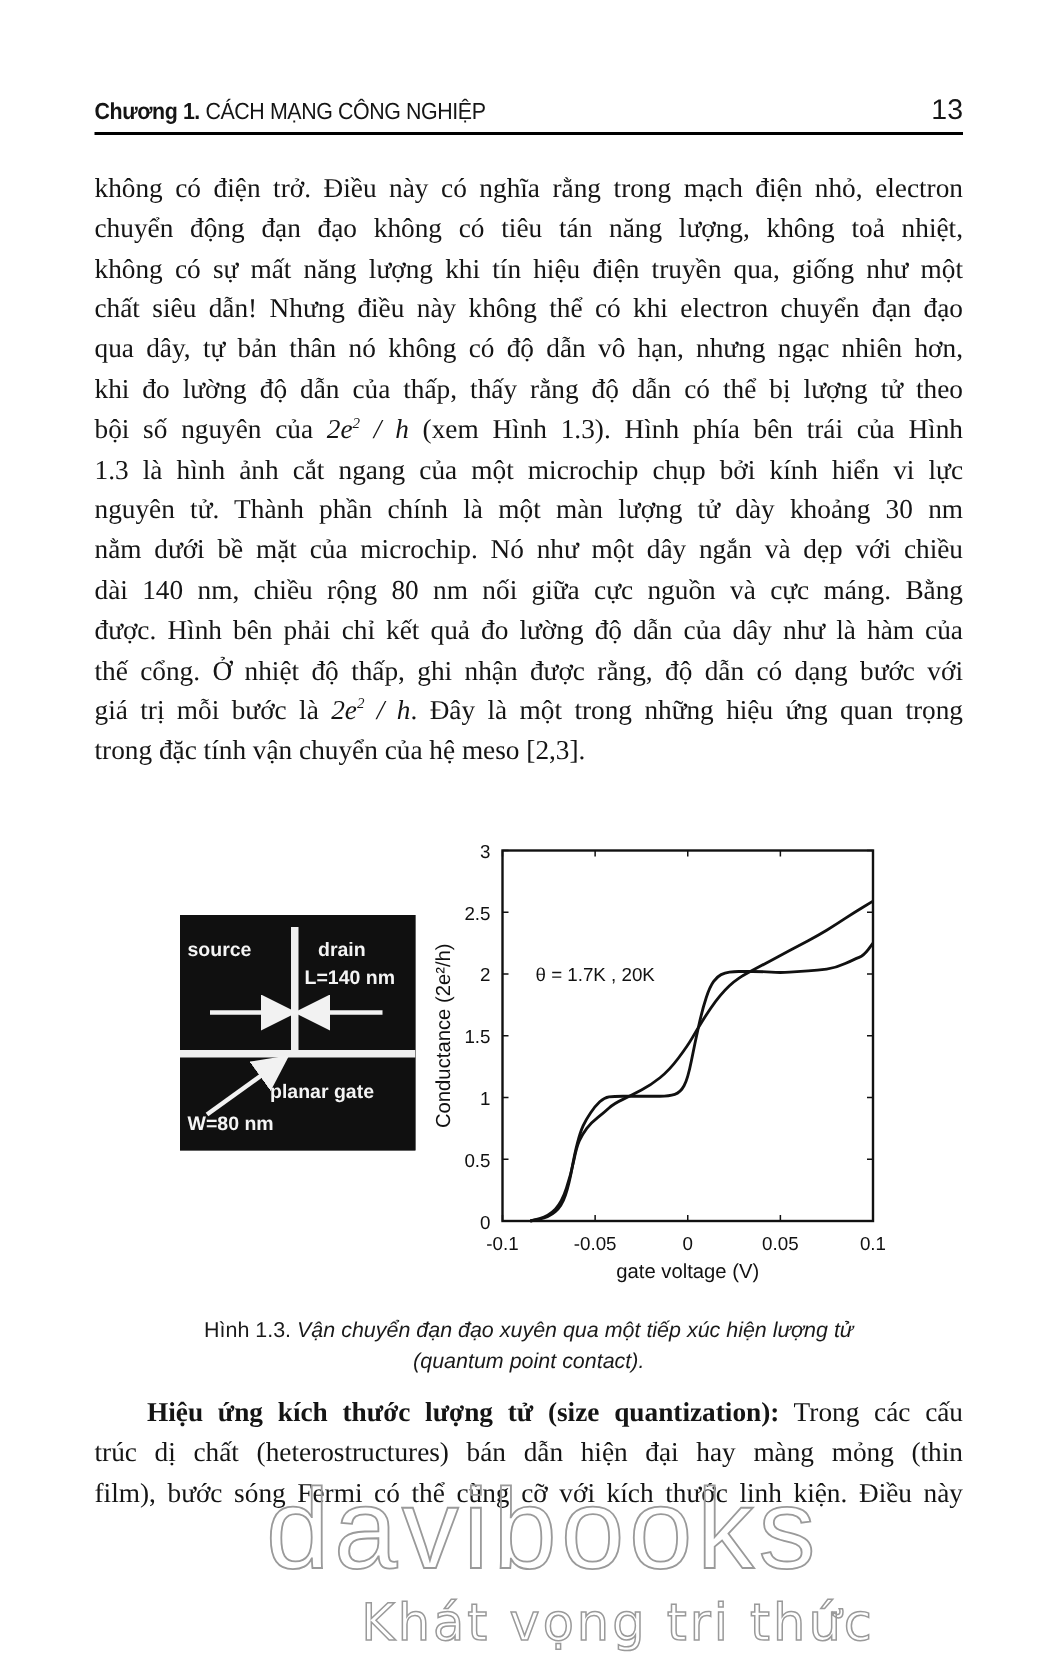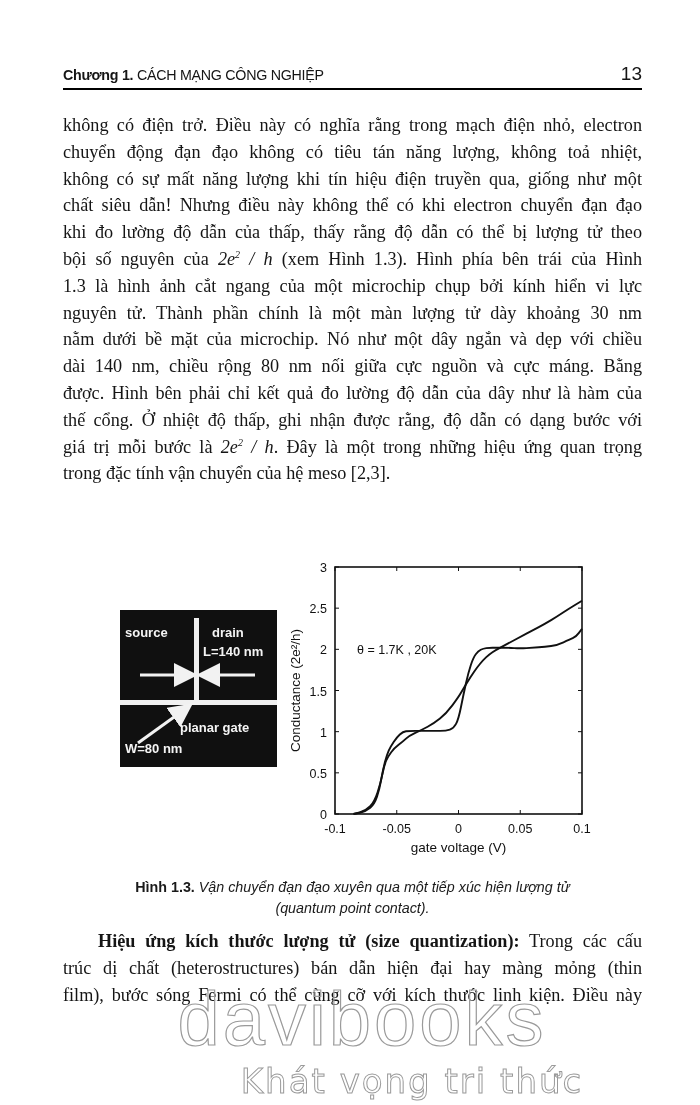--- a/index.html
+++ b/index.html
@@ -11,39 +11,40 @@
   .body-text { position: absolute; left: 63px; width: 579px; font-size: 18.2px; line-height: 26.8px; text-align: justify; }
   .body-text .ln { display: block; text-align: justify; text-align-last: justify; white-space: nowrap; height: 26.8px; }
   .body-text .ln.last { text-align-last: left; }
   .body-text i.m { }
   sup { font-size: 10px; vertical-align: 7px; line-height: 0; }
   .p1 { top: 112px; }
   .sem { position: absolute; left: 120px; top: 610px; width: 157px; height: 157px; background: #000000; }
   .sem .lbl { position: absolute; color: #f4f4f4; font-family: "Liberation Sans", sans-serif; font-weight: bold; font-size: 13px; }
   .chart { position: absolute; left: 285px; top: 560px; }
   .caption { position: absolute; left: 63px; top: 877px; width: 579px; text-align: center; font-family: "Liberation Sans", sans-serif; font-size: 14.3px; line-height: 21px; color: #1a1a1a; }
-  .caption b { font-weight: bold; font-style: normal; }
+  .caption b { font-weight: normal; font-style: normal; }
   .caption i { font-style: italic; }
   .p2 { top: 928px; }
   .p2 .indent { padding-left: 35px; }
   .watermark { position: absolute; left: 0; top: 985px; width: 700px; height: 120px; margin-left: 12px; }
 </style>
 </head>
 <body>
 
 <div class="header">
   <div class="chap"><b>Chương 1.</b> <span>CÁCH MẠNG CÔNG NGHIỆP</span></div>
   <div class="pnum">13</div>
 </div>
 
 <div class="body-text p1">
   <span class="ln">không có điện trở. Điều này có nghĩa rằng trong mạch điện nhỏ, electron</span>
   <span class="ln">chuyển động đạn đạo không có tiêu tán năng lượng, không toả nhiệt,</span>
   <span class="ln">không có sự mất năng lượng khi tín hiệu điện truyền qua, giống như một</span>
   <span class="ln">chất siêu dẫn! Nhưng điều này không thể có khi electron chuyển đạn đạo</span>
+  <span class="ln">qua dây, tự bản thân nó không có độ dẫn vô hạn, nhưng ngạc nhiên hơn,</span>
   <span class="ln">khi đo lường độ dẫn của thấp, thấy rằng độ dẫn có thể bị lượng tử theo</span>
   <span class="ln"><span>bội số nguyên của </span><i class="m"><span>2e</span><sup>2</sup><span> / h</span></i><span> (xem Hình 1.3). Hình phía bên trái của Hình</span></span>
   <span class="ln">1.3 là hình ảnh cắt ngang của một microchip chụp bởi kính hiển vi lực</span>
   <span class="ln">nguyên tử. Thành phần chính là một màn lượng tử dày khoảng 30 nm</span>
   <span class="ln">nằm dưới bề mặt của microchip. Nó như một dây ngắn và dẹp với chiều</span>
   <span class="ln">dài 140 nm, chiều rộng 80 nm nối giữa cực nguồn và cực máng. Bằng</span>
   <span class="ln">được. Hình bên phải chỉ kết quả đo lường độ dẫn của dây như là hàm của</span>
   <span class="ln">thế cổng. Ở nhiệt độ thấp, ghi nhận được rằng, độ dẫn có dạng bước với</span>
   <span class="ln"><span>giá trị mỗi bước là </span><i class="m"><span>2e</span><sup>2</sup><span> / h</span></i><span>. Đây là một trong những hiệu ứng quan trọng</span></span>
   <span class="ln last">trong đặc tính vận chuyển của hệ meso [2,3].</span>

